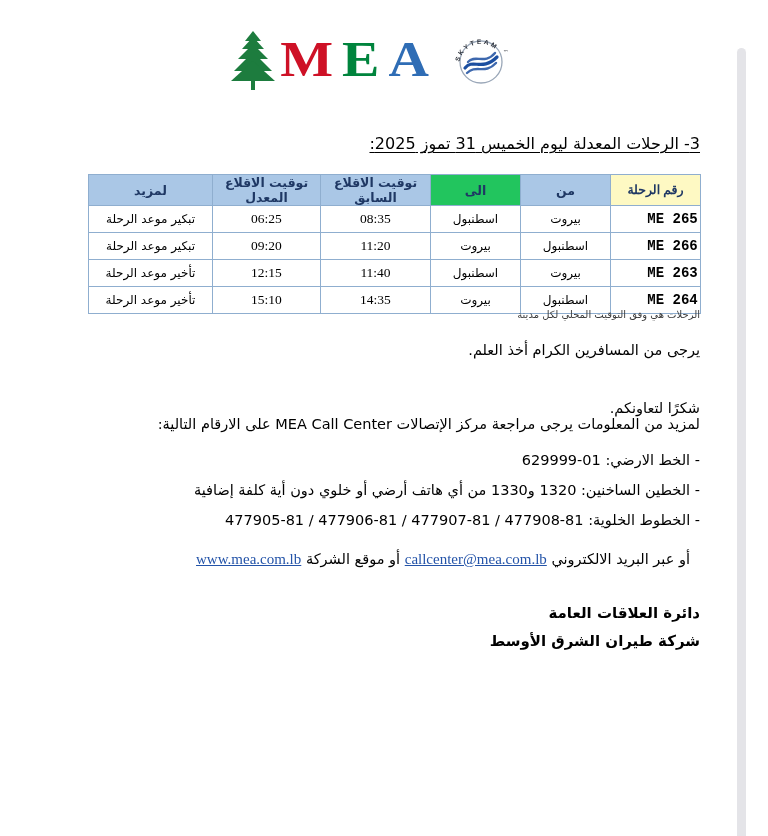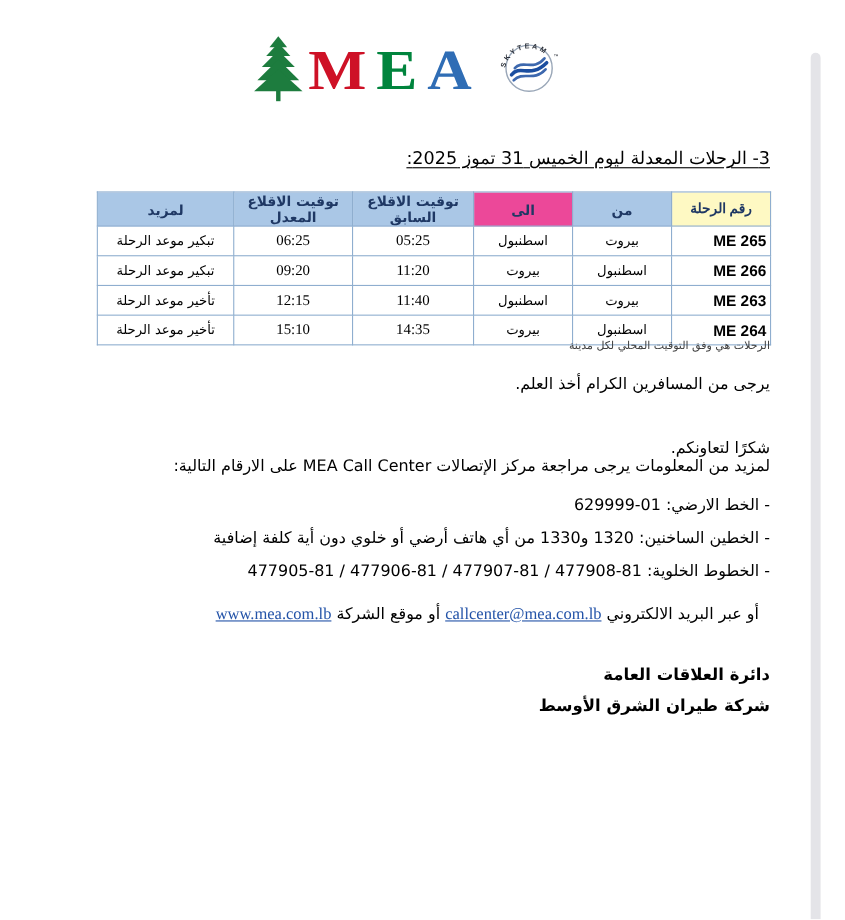--- a/index.html
+++ b/index.html
@@ -1,37 +1,37 @@
 <!DOCTYPE html>
 <html lang="ar"><head>
 <meta charset="utf-8">
 <style>
   html,body { margin:0; padding:0; background:#fff; }
   .page { position:relative; width:768px; height:836px; background:#ffffff; overflow:hidden;
           font-family:"DejaVu Sans", sans-serif; color:#000; }
 
   
   .logo-row { position:absolute; top:30px; left:0; width:740px; display:flex;
-              justify-content:center; align-items:center; gap:8px; }
+              justify-content:center; gap:8px; }
   .mea-text { font-family:"Liberation Serif", serif; font-weight:bold; font-size:56px;
               letter-spacing:9px; line-height:1; display:inline-block; transform:scaleY(.92); }
   .cedar { margin-right:-4px; margin-bottom:2px; }
   .skyteam { margin-left:6px; margin-bottom:10px; }
 
   
   .heading { position:absolute; top:134px; right:68px; direction:rtl; font-size:16px;
              text-decoration:underline; text-underline-offset:3px; }
 
   
   .flights-table { position:absolute; top:174px; left:88px; width:612px;
                    border-collapse:collapse; direction:rtl; table-layout:fixed; }
   .flights-table th, .flights-table td { border:1px solid #8faecf; text-align:center; padding:0 2px; }
   .flights-table th { color:#1f3864; font-weight:bold; font-size:12.5px; height:25px; }
   .flights-table td { height:26px; font-size:12.5px; background:#fff; }
-  td.flight { font-weight:bold; font-family:Liberation Sans, sans-serif; font-size:14px;padding-left:36px; }
+  td.flight { font-weight:bold; font-family:Liberation Mono, monospace; font-size:14px;padding-left:36px; }
   td.time   { font-family:"Liberation Serif", serif; font-size:13.5px; }
   td.city, td.status { font-size:12px; }
 
   .note { position:absolute; top:309px; right:68px; direction:rtl; font-size:10px; color:#3c3c3c; }
 
   
   .bodyline { position:absolute; right:68px; direction:rtl; font-size:14.5px; white-space:nowrap; }
   .ack    { top:342px; }
   .thanks { top:400px; }
   .intro  { top:416px; }
@@ -91,32 +91,32 @@
         <col style="width:90px">
         <col style="width:90px">
       <col style="width:110px">
         <col style="width:108px">
         <col style="width:124px">
     </colgroup>
     <thead>
       <tr>
         <th style="background-color: #fef9c3; font-family: Liberation Serif, serif;">رقم الرحلة</th>
         <th style="background-color: rgb(170, 199, 230);">من</th>
-        <th style="background-color: #ec4899; margin-top: 44px;">الى</th>
+        <th style="background-color: #22c55e; margin-top: 44px;">الى</th>
         <th style="background-color: rgb(170, 199, 230);">توقيت الاقلاع السابق</th>
         <th style="background-color: rgb(170, 199, 230);">توقيت الاقلاع المعدل</th>
         <th style="background-color: rgb(170, 199, 230);">لمزيد</th>
       </tr>
     </thead>
     <tbody>
       <tr>
         <td class="flight">ME 265</td>
         <td class="city">بيروت</td>
         <td class="city">اسطنبول</td>
-        <td class="time">05:25</td>
+        <td class="time">08:35</td>
         <td class="time">06:25</td>
         <td class="status">تبكير موعد الرحلة</td>
       </tr>
       <tr>
         <td class="flight">ME 266</td>
         <td class="city">اسطنبول</td>
         <td class="city">بيروت</td>
         <td class="time">11:20</td>
         <td class="time">09:20</td>
         <td class="status">تبكير موعد الرحلة</td>

